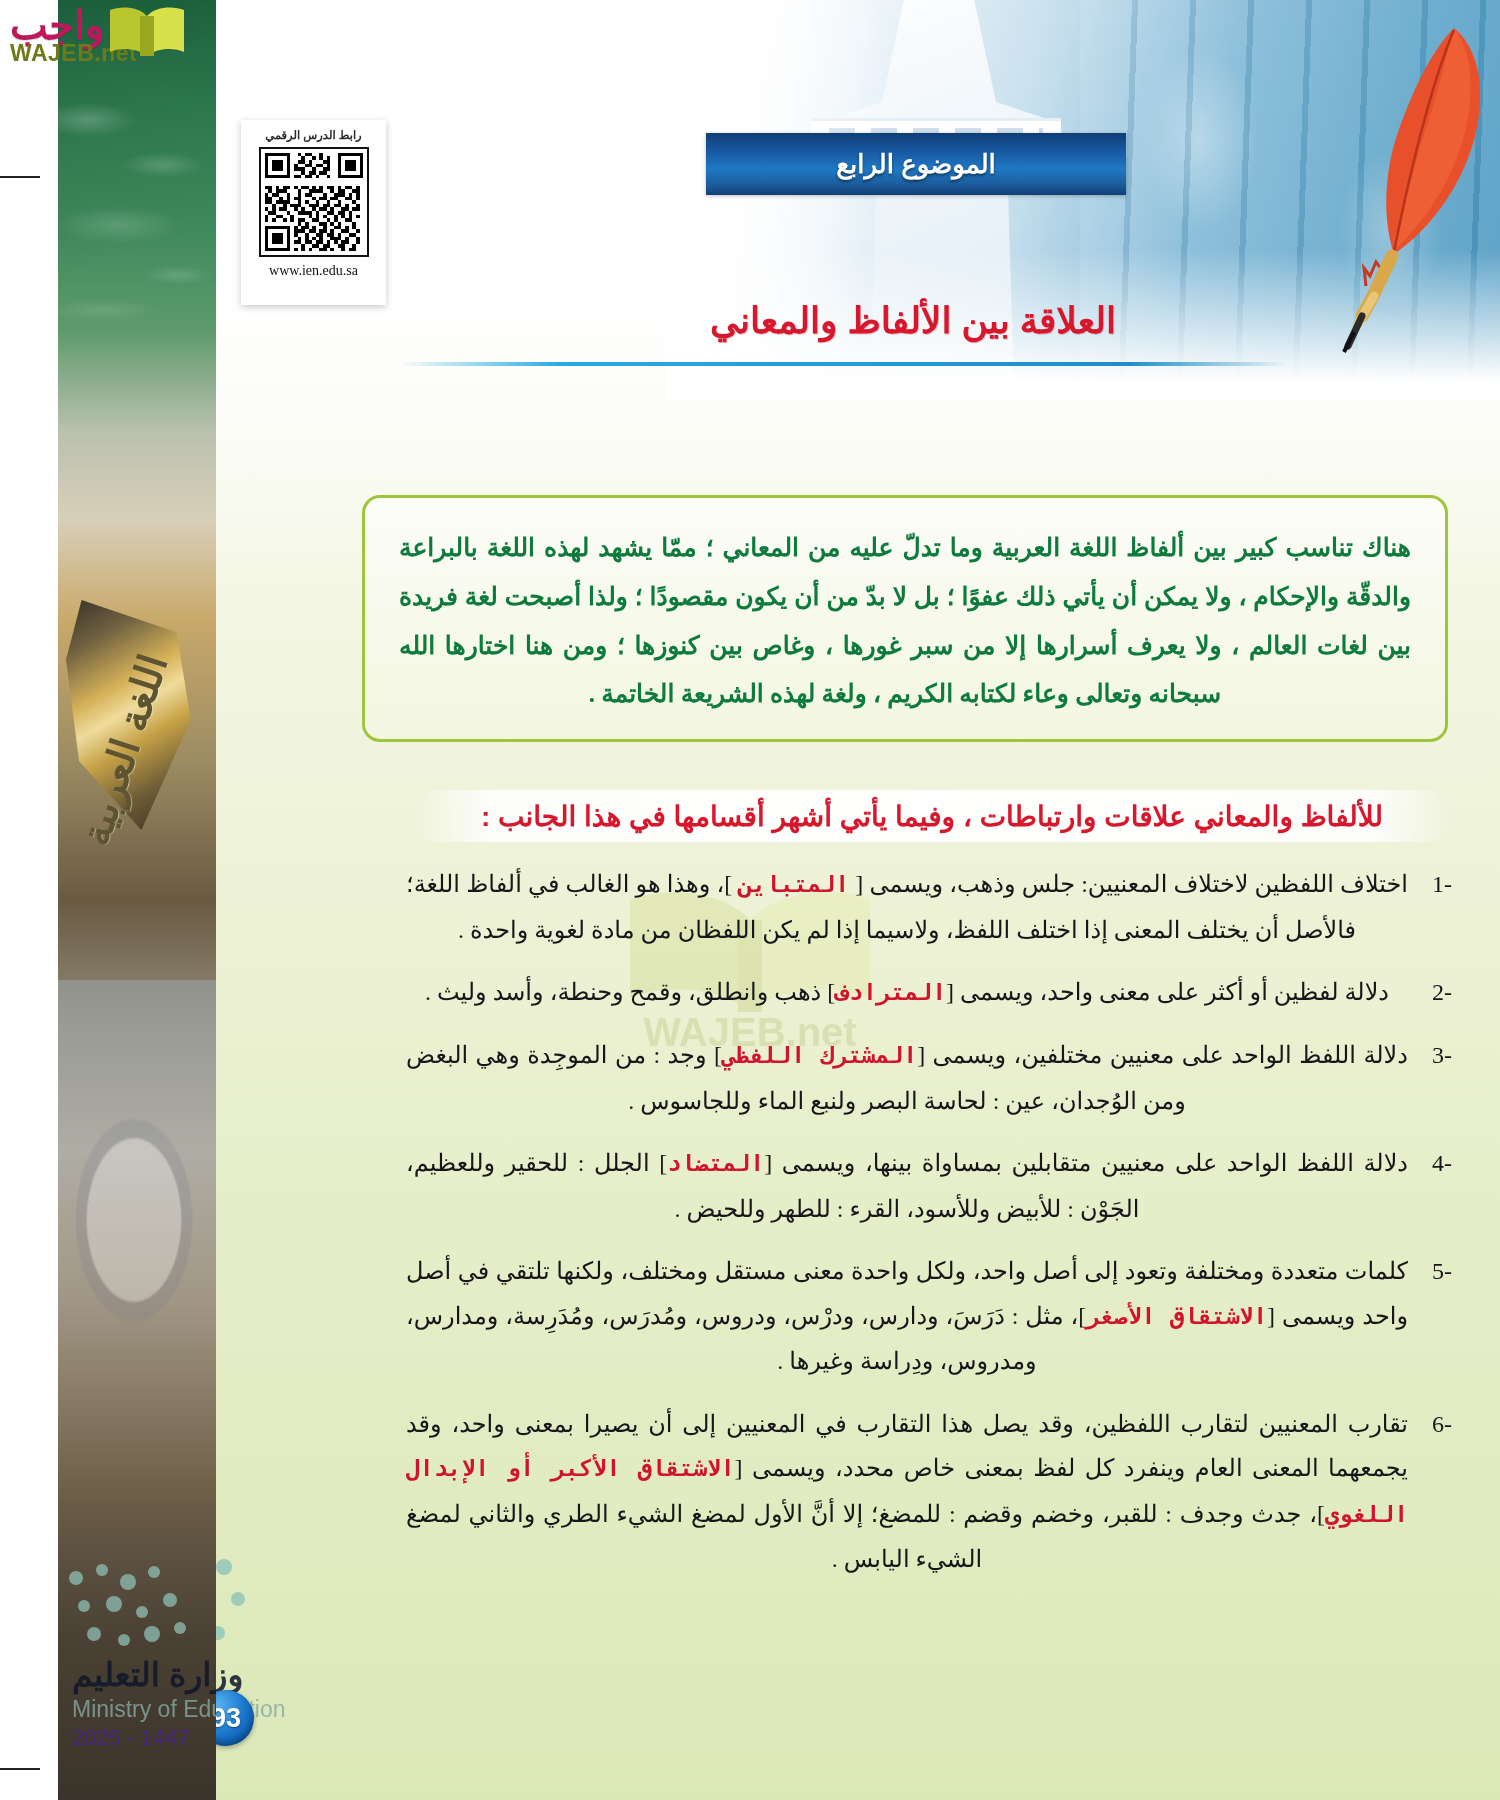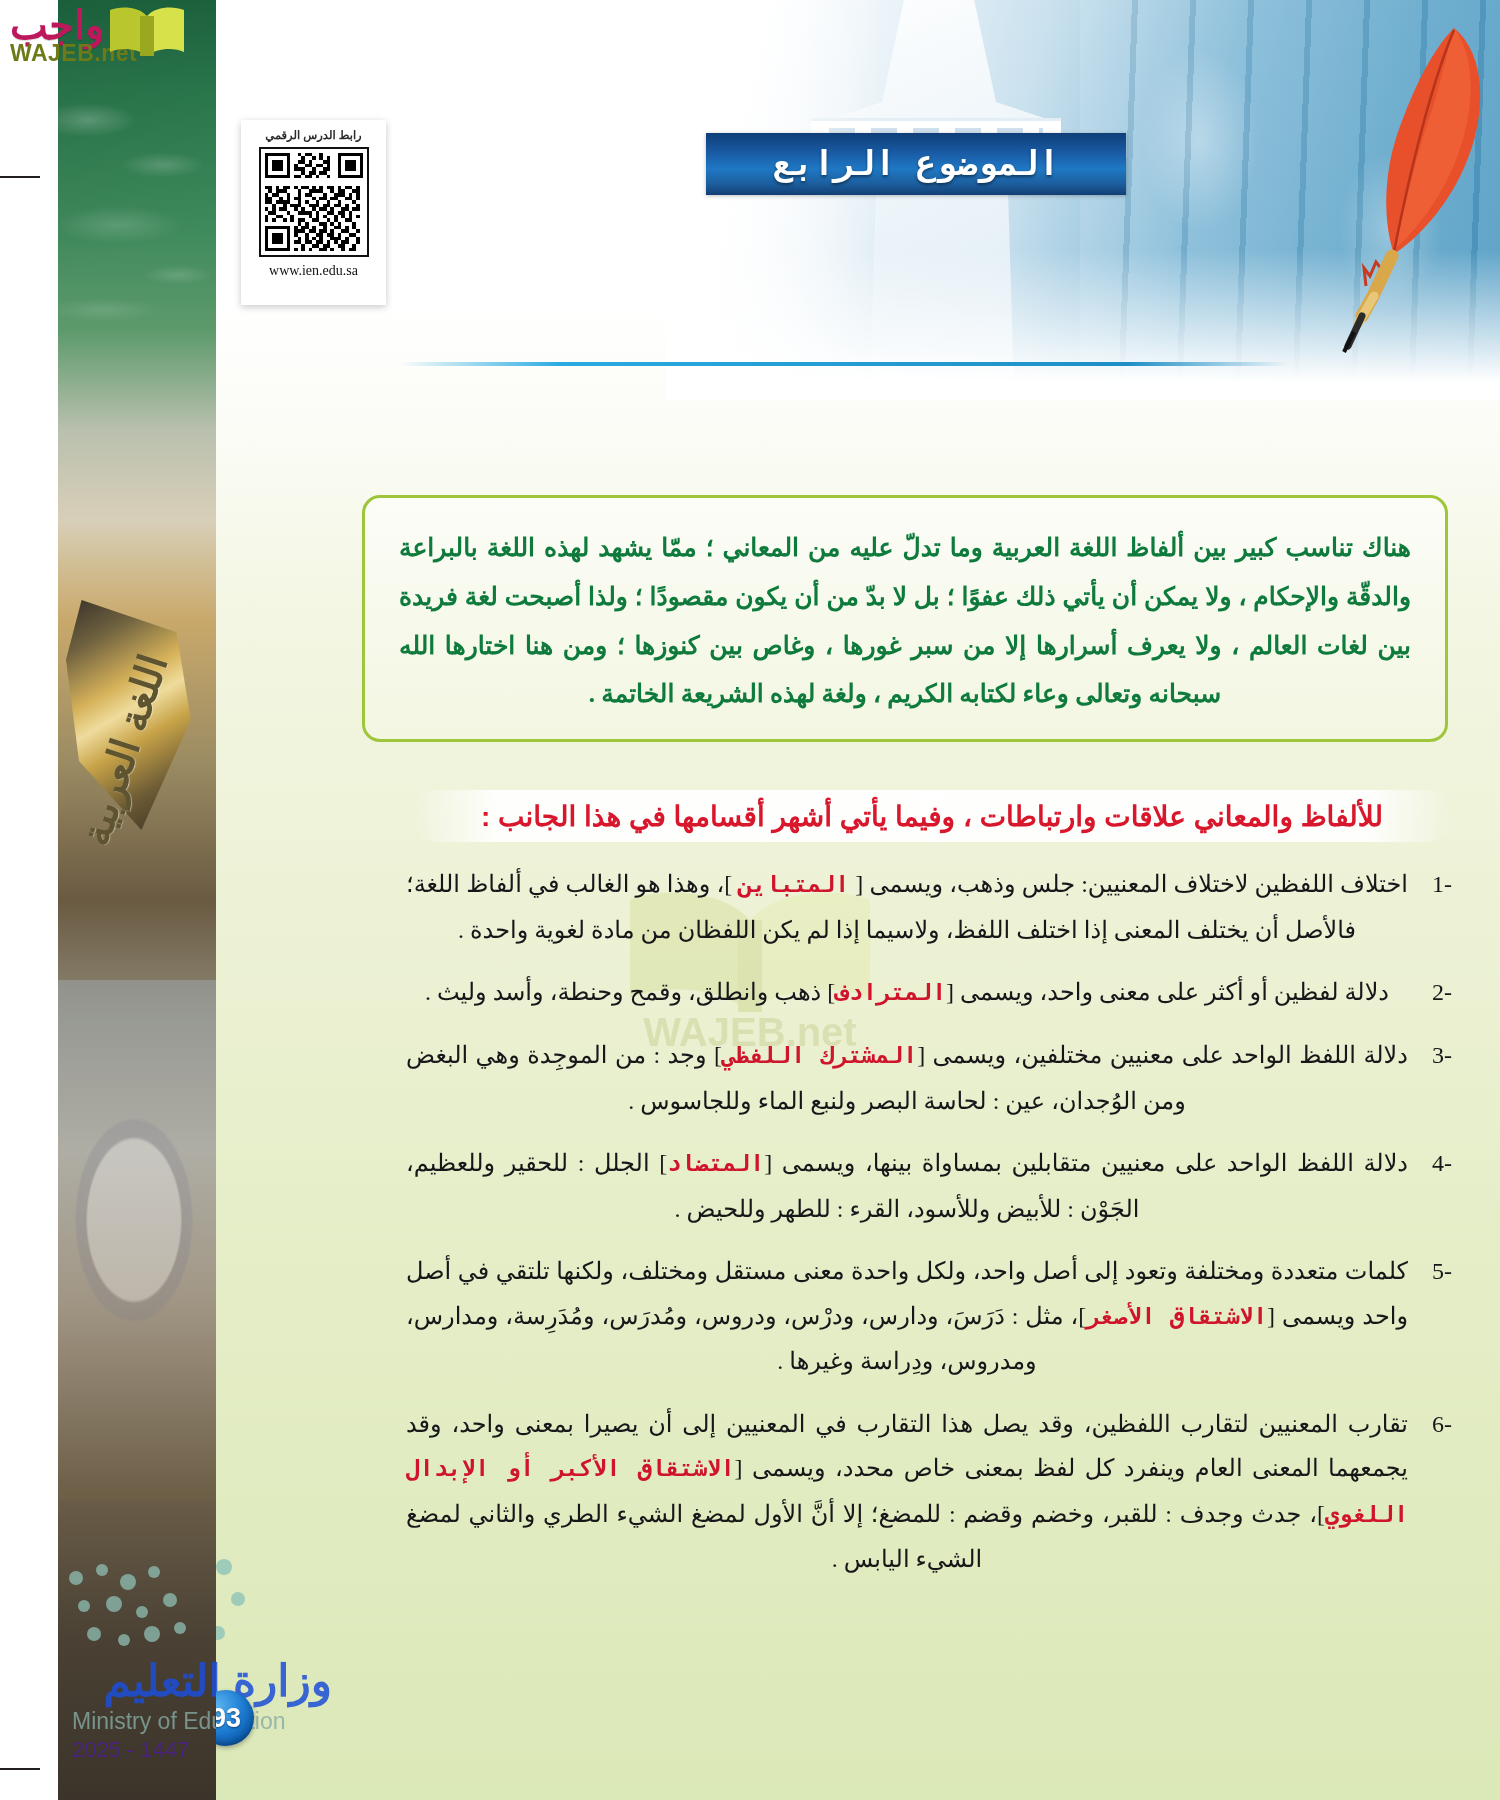--- a/index.html
+++ b/index.html
@@ -206,22 +206,22 @@
   #topic-banner {
     position: absolute; left: 490px; top: 133px;
     width: 420px; height: 62px;
     background: linear-gradient(180deg, #0f3e78 0%, #1a5ea8 35%, #1f78c4 58%, #1c5e9e 82%, #123f74 100%);
     display: flex; align-items: center; justify-content: center;
     z-index: 25;
     box-shadow: 0 1px 4px rgba(0,0,0,.25);
   }
   #topic-banner-text {
     color: #ffffff;
-    font-family: Liberation Mono, monospace;
-    font-weight: 700; font-size: 34px;
+    font-family: Liberation Sans, sans-serif;
+    font-weight: 700; font-size: 26px;
     text-shadow: 0 2px 3px rgba(0,0,0,.45);
     letter-spacing: .5px;
   }
 
   
   #quill { position: absolute; left: 1120px; top: 10px; width: 180px; height: 360px; z-index: 26; }
 
   
   #lesson-title {
     position: absolute; right: 384px; top: 300px;
@@ -323,23 +323,22 @@
     font-weight: 700;
     font-family: Liberation Mono, monospace;
     font-size: 23px;
   }
   #ministry-wm {
     position: absolute; left: 72px; top: 1655px;
     width: 260px; z-index: 31; text-align: left; direction: rtl;
   }
   #ministry-ar {
     font-family: "Liberation Sans", sans-serif;
-    font-size: 44px; font-weight: 700; color: #1d4ed8; opacity: .85;
+    font-size: 33px; font-weight: 700; color: #0f172a; opacity: .85;
     letter-spacing: 1px;
-    text-align: right;
   }
   #ministry-en {
     font-family: "Liberation Sans", sans-serif;
     font-size: 23px; color: #86aaa4; opacity: .8; direction: ltr; margin-top: 2px;
   }
   #ministry-years {
     font-family: "Liberation Sans", sans-serif;
     font-size: 22px; color: #4c1d95; opacity: .8; direction: ltr; margin-top: 2px;
   }
 
@@ -616,20 +615,21 @@
         <path d="M118 18 C140 46, 140 100, 120 150 C104 190, 80 220, 60 238 C68 196, 82 140, 96 100 C106 68, 112 38, 118 18 Z" fill="#f06137" opacity=".85"></path>
         <path d="M118 20 C100 62, 78 140, 58 242" stroke="#b5341a" stroke-width="2.5" fill="none"></path>
         <path d="M58 244 L46 260 L40 252 L34 266 L28 258 L30 276" stroke="#c63a1f" stroke-width="3" fill="none"></path>
         <path d="M56 246 L36 288 L26 306" stroke="#d9a84a" stroke-width="13" stroke-linecap="round" fill="none"></path>
         <path d="M38 286 L22 314" stroke="#e8c878" stroke-width="9" stroke-linecap="round" fill="none"></path>
         <path d="M26 306 L12 336" stroke="#2b2b2b" stroke-width="7" stroke-linecap="round" fill="none"></path>
         <path d="M18 322 L8 342" stroke="#111" stroke-width="4" fill="none"></path>
       </svg>
     </div>
 
+    <div id="lesson-title">العلاقة بين الألفاظ والمعاني</div>
     <div id="title-rule"></div>
 
 
     <div id="intro-box">
       <p id="intro-text">هناك تناسب كبير بين ألفاظ اللغة العربية وما تدلّ عليه من المعاني ؛ ممّا يشهد لهذه اللغة بالبراعة والدقّة والإحكام ، ولا يمكن أن يأتي ذلك عفوًا ؛ بل لا بدّ من أن يكون مقصودًا ؛ ولذا أصبحت لغة فريدة بين لغات العالم ، ولا يعرف أسرارها إلا من سبر غورها ، وغاص بين كنوزها ؛ ومن هنا اختارها الله سبحانه وتعالى وعاء لكتابه الكريم ، ولغة لهذه الشريعة الخاتمة .</p>
     </div>
 
     <div id="section-heading">
       <span id="section-heading-text">للألفاظ والمعاني علاقات وارتباطات ، وفيما يأتي أشهر أقسامها في هذا الجانب :</span>
     </div>

